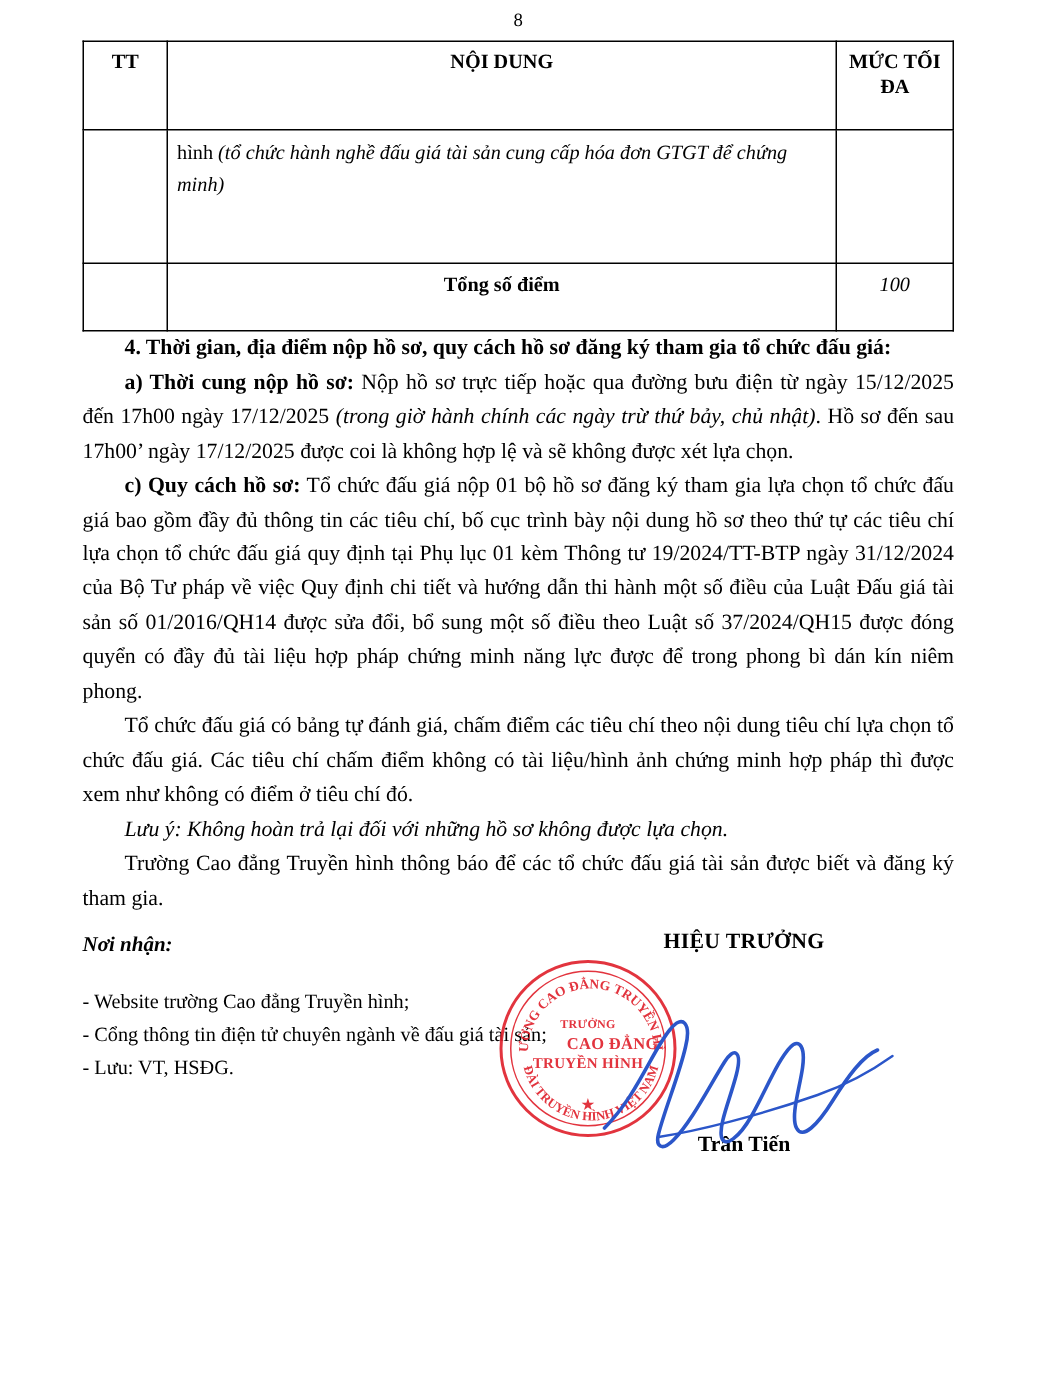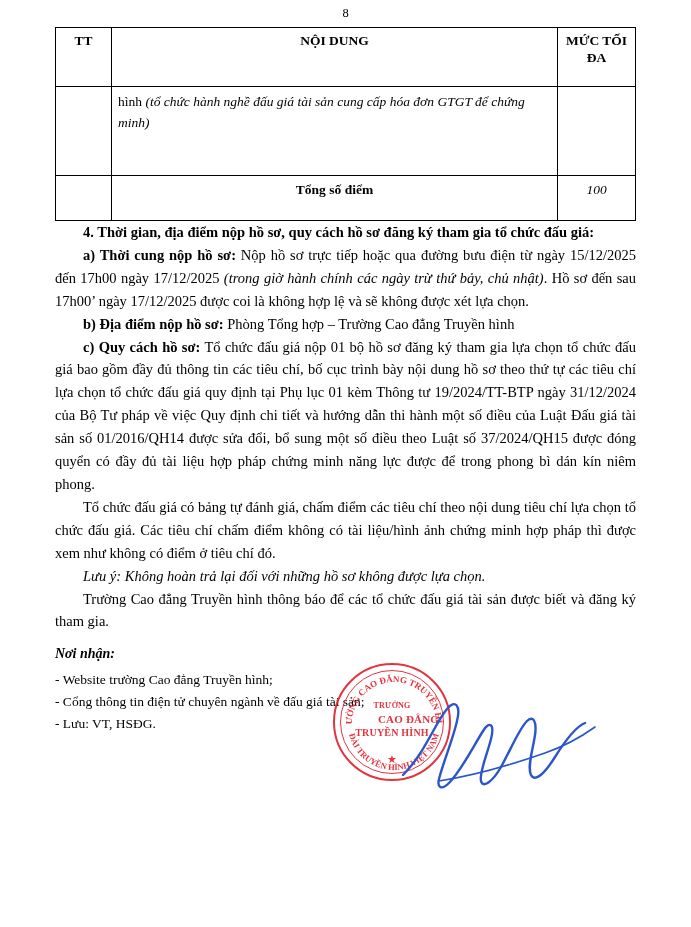--- a/index.html
+++ b/index.html
@@ -92,21 +92,21 @@
     left: 0;
     top: 0;
     width: 330px;
     font-size: 13.5px;
     line-height: 1.62;
   }
   .recipients .title {
     font-style: italic;
     font-weight: bold;
     font-size: 14px;
-    margin-bottom: 3px;
+    margin-bottom: 14px;
   }
   .recipients .item { white-space: normal; }
   .signer {
     position: absolute;
     right: 10px;
     top: 0;
     width: 260px;
     text-align: center;
     font-size: 14.5px;
   }
@@ -202,41 +202,44 @@
           <td class="total-label">Tổng số điểm</td>
           <td class="total-value">100</td>
         </tr>
       </tbody>
     </table>
 
     <p class="para gap-top"><b>4. Thời gian, địa điểm nộp hồ sơ, quy cách hồ sơ đăng ký tham gia tổ chức đấu giá:</b></p>
 
     <p class="para gap-small"><b>a) Thời cung nộp hồ sơ:</b><span> Nộp hồ sơ trực tiếp hoặc qua đường bưu điện từ ngày 15/12/2025 đến 17h00 ngày 17/12/2025 </span><i>(trong giờ hành chính các ngày trừ thứ bảy, chủ nhật)</i><span>. Hồ sơ đến sau 17h00’ ngày 17/12/2025 được coi là không hợp lệ và sẽ không được xét lựa chọn.</span></p>
 
-    <p class="para"><b>b) Địa điểm nộp hồ sơ:</b><span> Phòng Tổng hợp – Trường Cao đẳng Truyền hình</span></p>
 
 
 
     <p class="para gap-top"><b>c) Quy cách hồ sơ:</b><span> Tổ chức đấu giá nộp 01 bộ hồ sơ đăng ký tham gia lựa chọn tổ chức đấu giá bao gồm đầy đủ thông tin các tiêu chí, bố cục trình bày nội dung hồ sơ theo thứ tự các tiêu chí lựa chọn tổ chức đấu giá quy định tại Phụ lục 01 kèm Thông tư 19/2024/TT-BTP ngày 31/12/2024 của Bộ Tư pháp về việc Quy định chi tiết và hướng dẫn thi hành một số điều của Luật Đấu giá tài sản số 01/2016/QH14 được sửa đổi, bổ sung một số điều theo Luật số 37/2024/QH15 được đóng quyển có đầy đủ tài liệu hợp pháp chứng minh năng lực được để trong phong bì dán kín niêm phong.</span></p>
 
     <p class="para gap-top">Tổ chức đấu giá có bảng tự đánh giá, chấm điểm các tiêu chí theo nội dung tiêu chí lựa chọn tổ chức đấu giá. Các tiêu chí chấm điểm không có tài liệu/hình ảnh chứng minh hợp pháp thì được xem như không có điểm ở tiêu chí đó.</p>
 
     <p class="para gap-top"><i>Lưu ý: Không hoàn trả lại đối với những hồ sơ không được lựa chọn.</i></p>
 
     <p class="para gap-top">Trường Cao đẳng Truyền hình thông báo để các tổ chức đấu giá tài sản được biết và đăng ký tham gia.</p>
 
     <div class="signature-block">
 
       <div class="recipients">
         <div class="title">Nơi nhận:</div>
         <div class="item">- Website trường Cao đẳng Truyền hình;</div>
         <div class="item">- Cổng thông tin điện tử chuyên ngành về đấu giá tài sản;</div>
         <div class="item">- Lưu: VT, HSĐG.</div>
       </div>
 
+      <div class="signer">
+        <div class="role">HIỆU TRƯỞNG</div>
+        <div class="name">Trần Tiến</div>
+      </div>
 
       <div class="seal">
         <div class="inner-ring"></div>
         <svg width="118" height="118" viewBox="0 0 118 118">
           <defs>
             <path id="arcTop" d="M 17,59 A 42,42 0 0 1 101,59"></path>
             <path id="arcBottom" d="M 13,59 A 46,46 0 0 0 105,59"></path>
           </defs>
           <text font-size="9">
             <textPath href="#arcTop" startOffset="50%" text-anchor="middle">TRƯỜNG CAO ĐẲNG TRUYỀN HÌNH</textPath>

